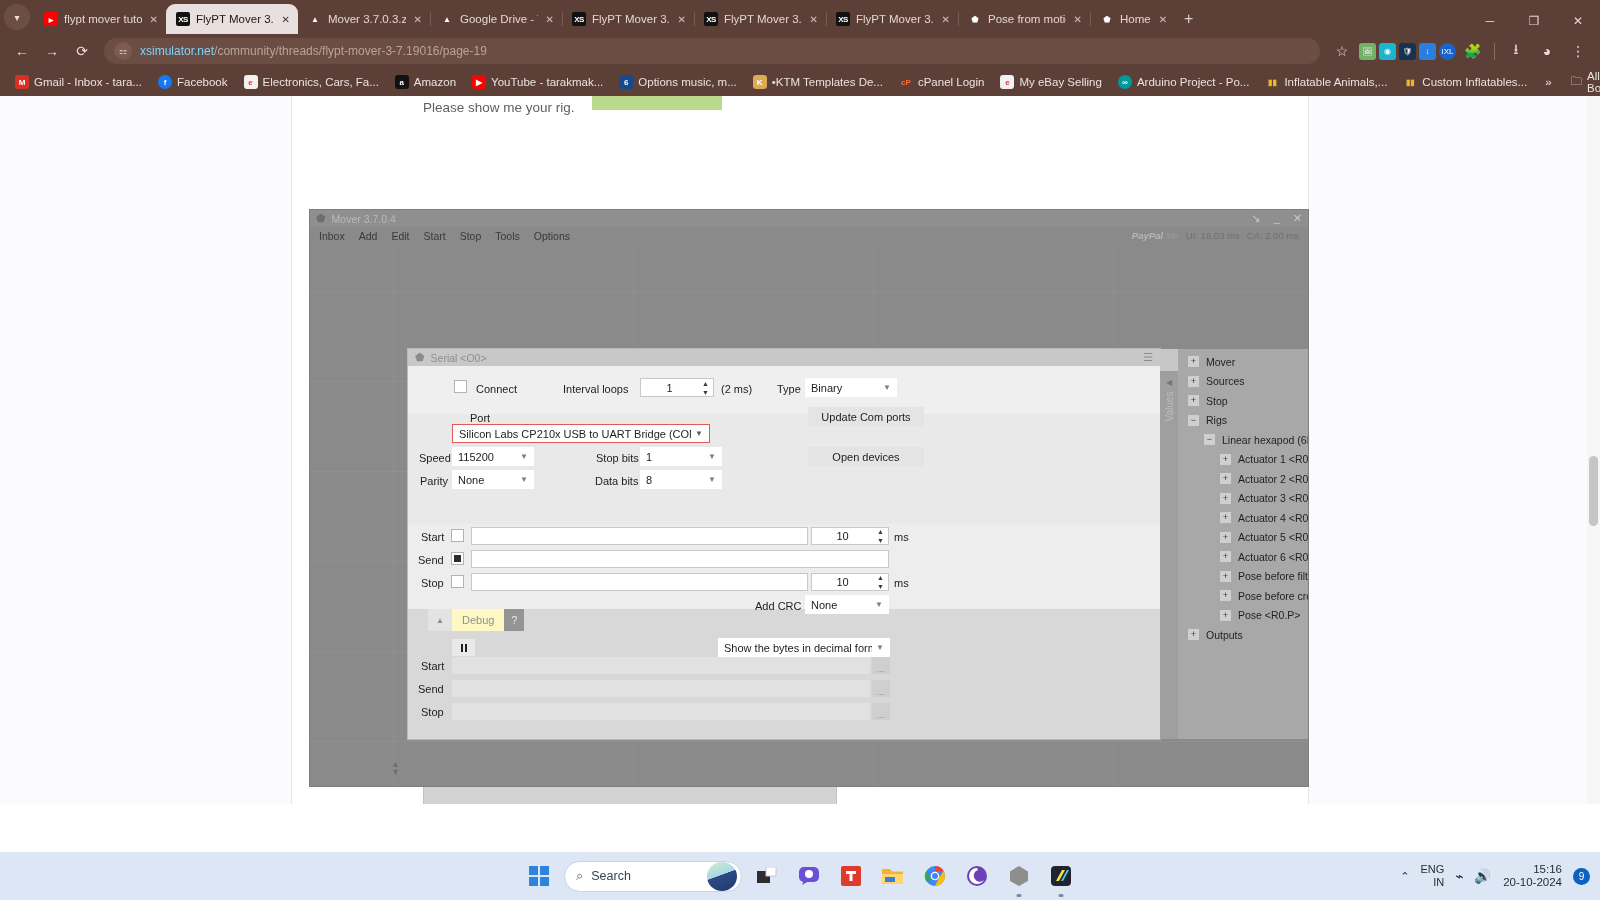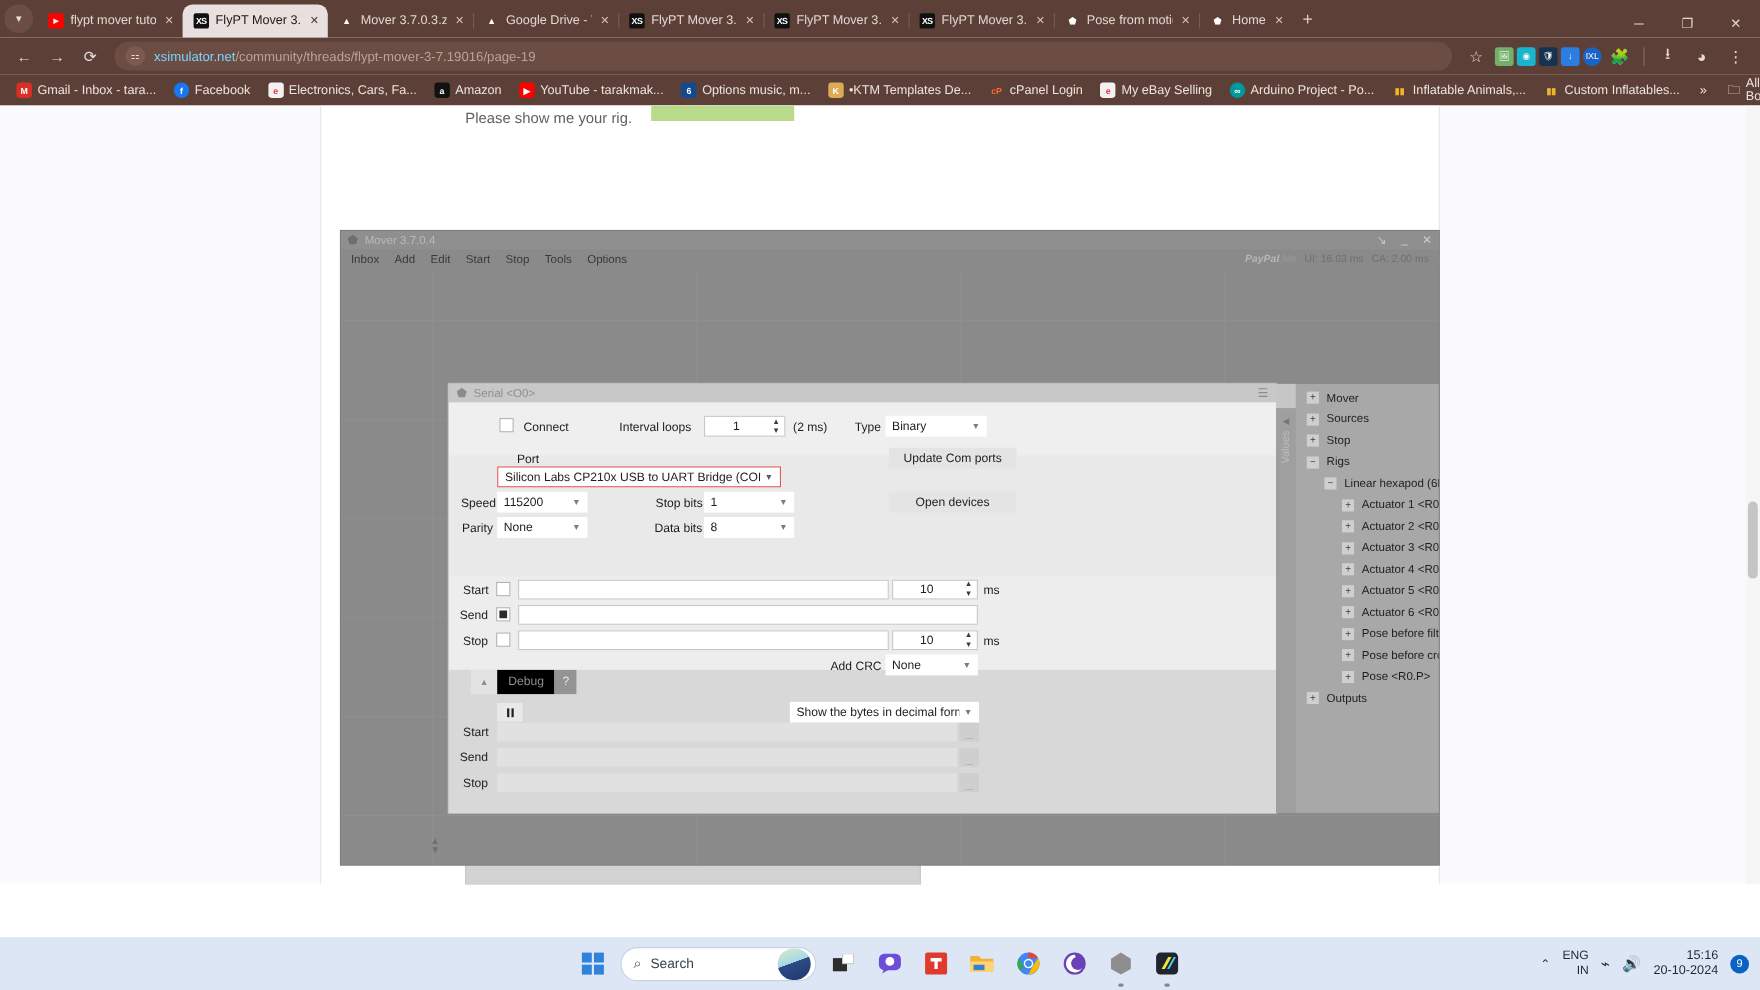--- a/index.html
+++ b/index.html
@@ -233,21 +233,21 @@
 
   .tab-debug {
     position: absolute; left: 20px; top: 243px; height: 22px;
     display: flex; align-items: stretch;
   }
   .tab-debug .td-up {
     width: 24px; background: #e3e3e3; color: #8d8d8d; font-size: 8px;
     display: flex; align-items: center; justify-content: center;
   }
   .tab-debug .td-lbl {
-    padding: 0 10px; background: #000000; color: #8f8f8f; font-size: 11px;
+    padding: 0 10px; background: #fef9c3; color: #8f8f8f; font-size: 11px;
     display: flex; align-items: center;
   }
   .tab-debug .td-q {
     width: 20px; background: #949494; color: #e9e9e9; font-size: 11px;
     display: flex; align-items: center; justify-content: center;
   }
 
   .pausebtn {
     position: absolute; background: #e9e9e9; display: flex; align-items: center;
     justify-content: center; gap: 2px;

